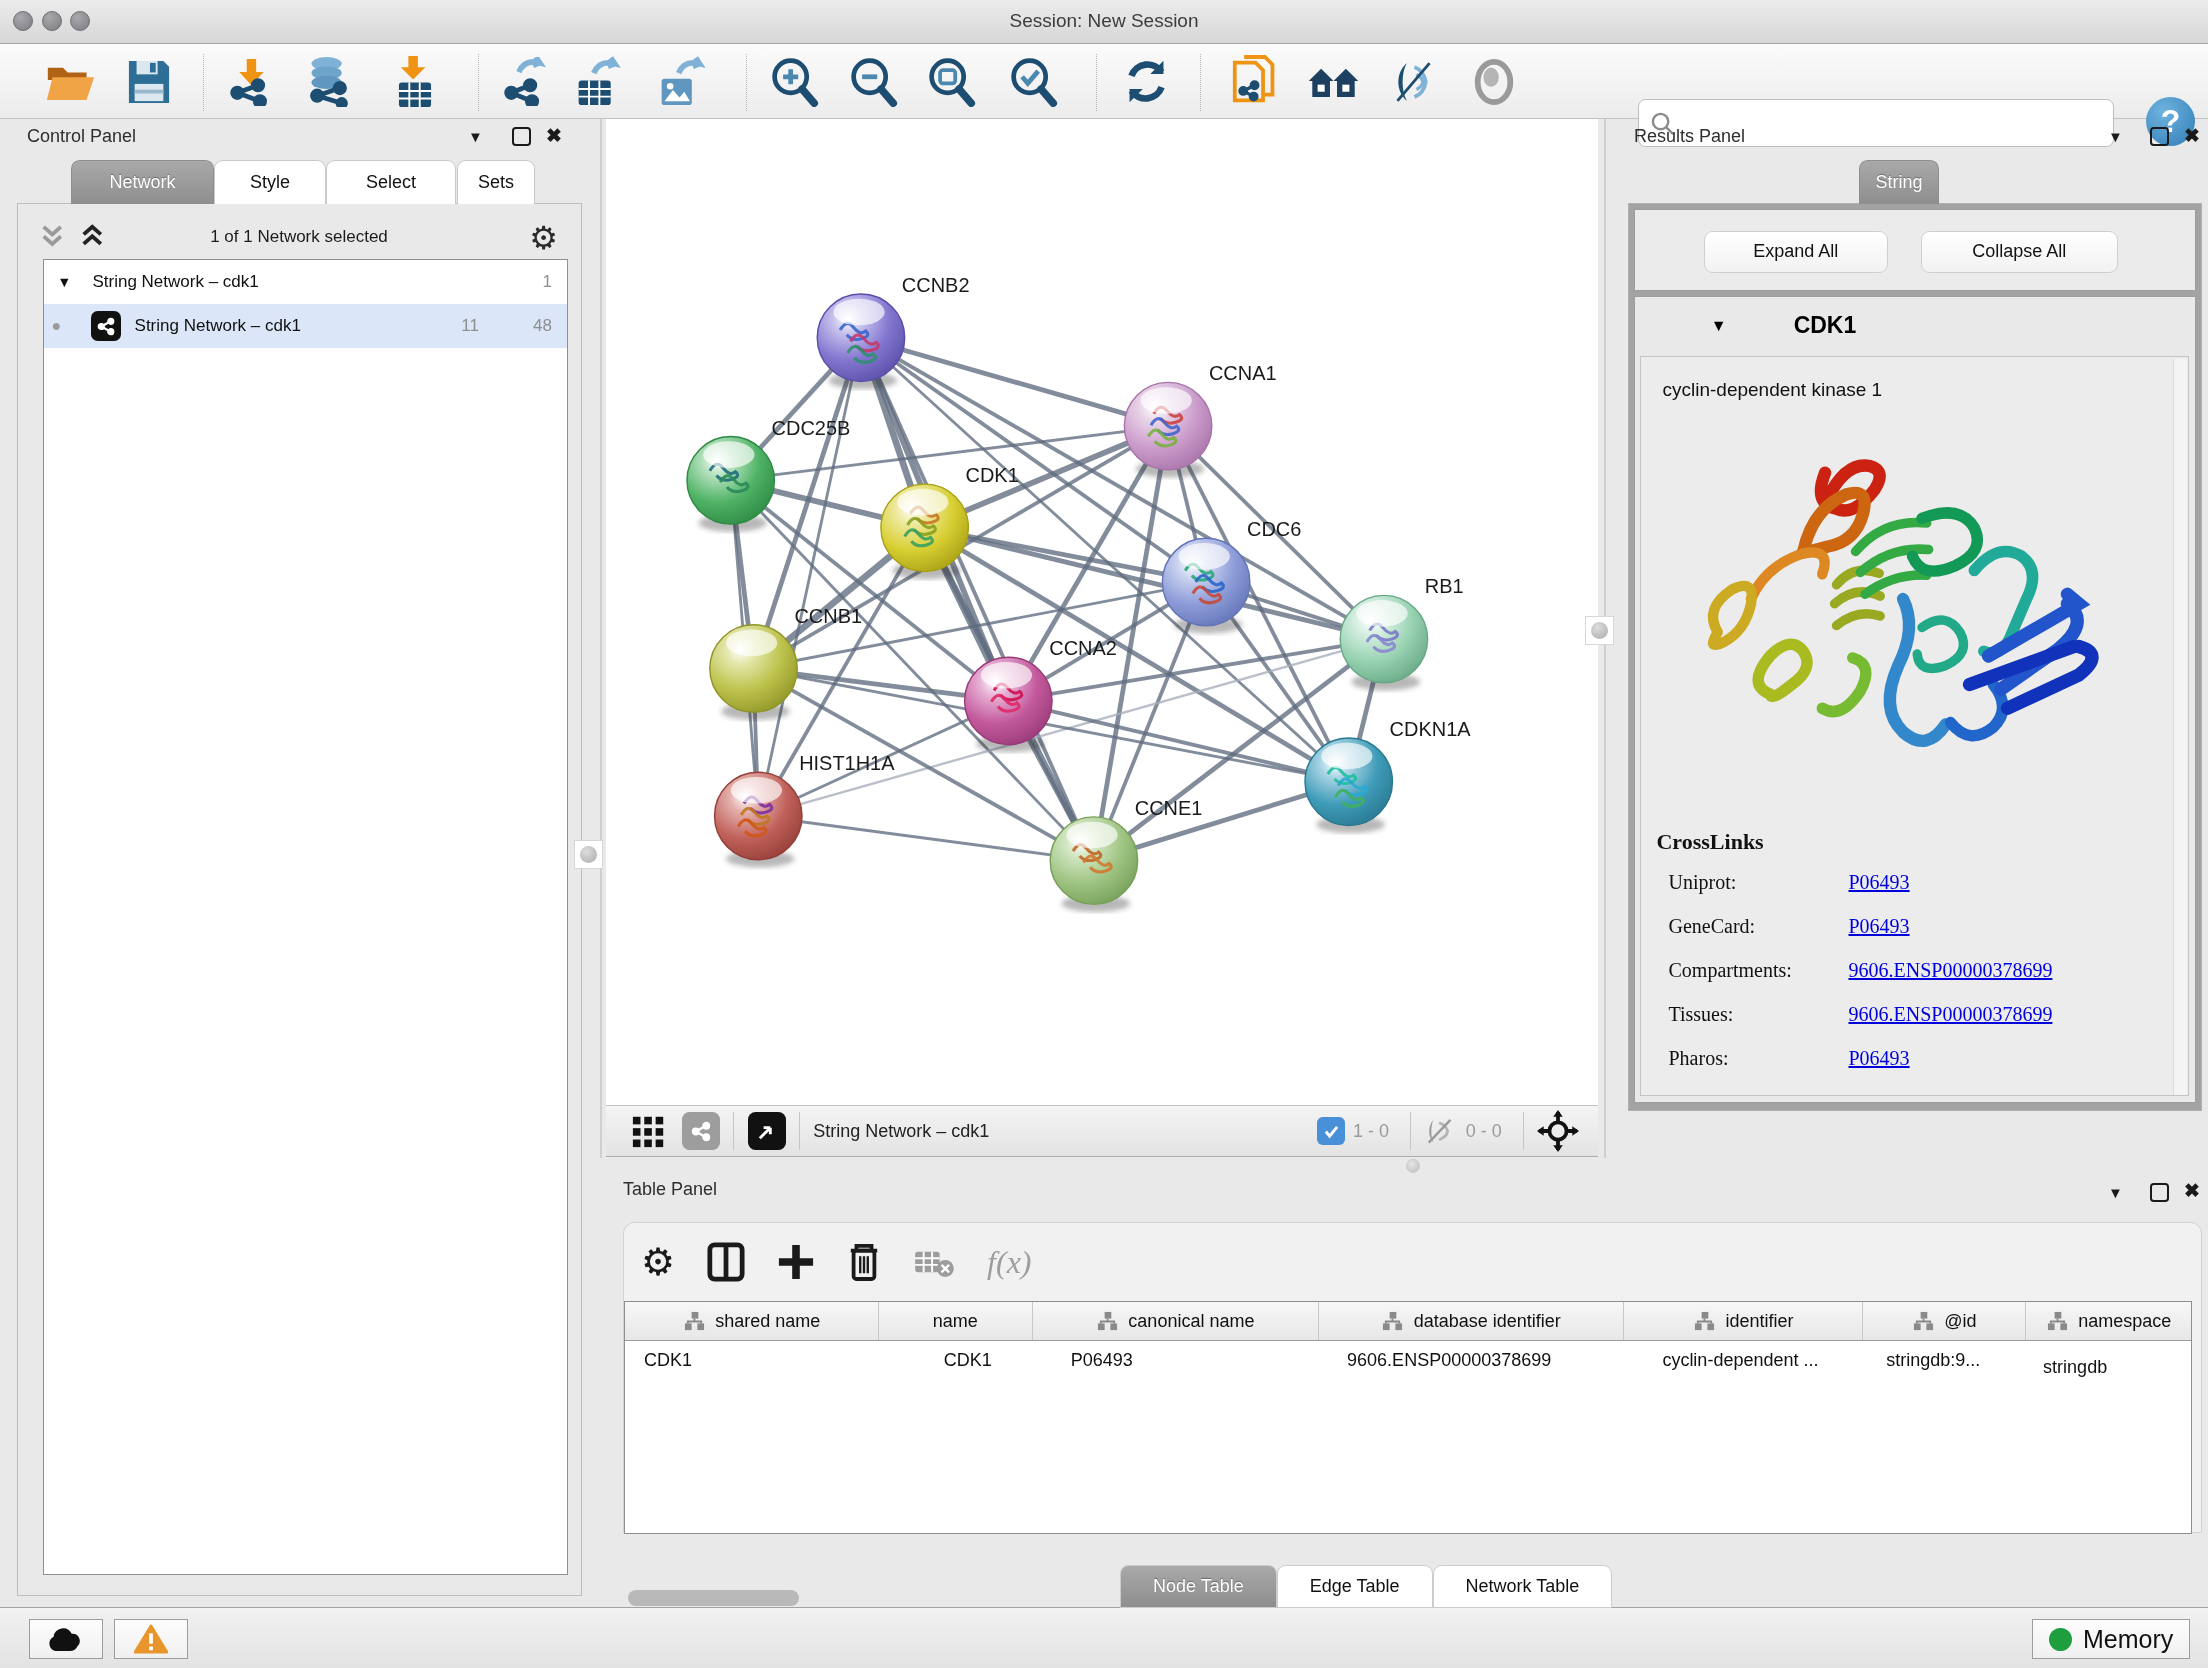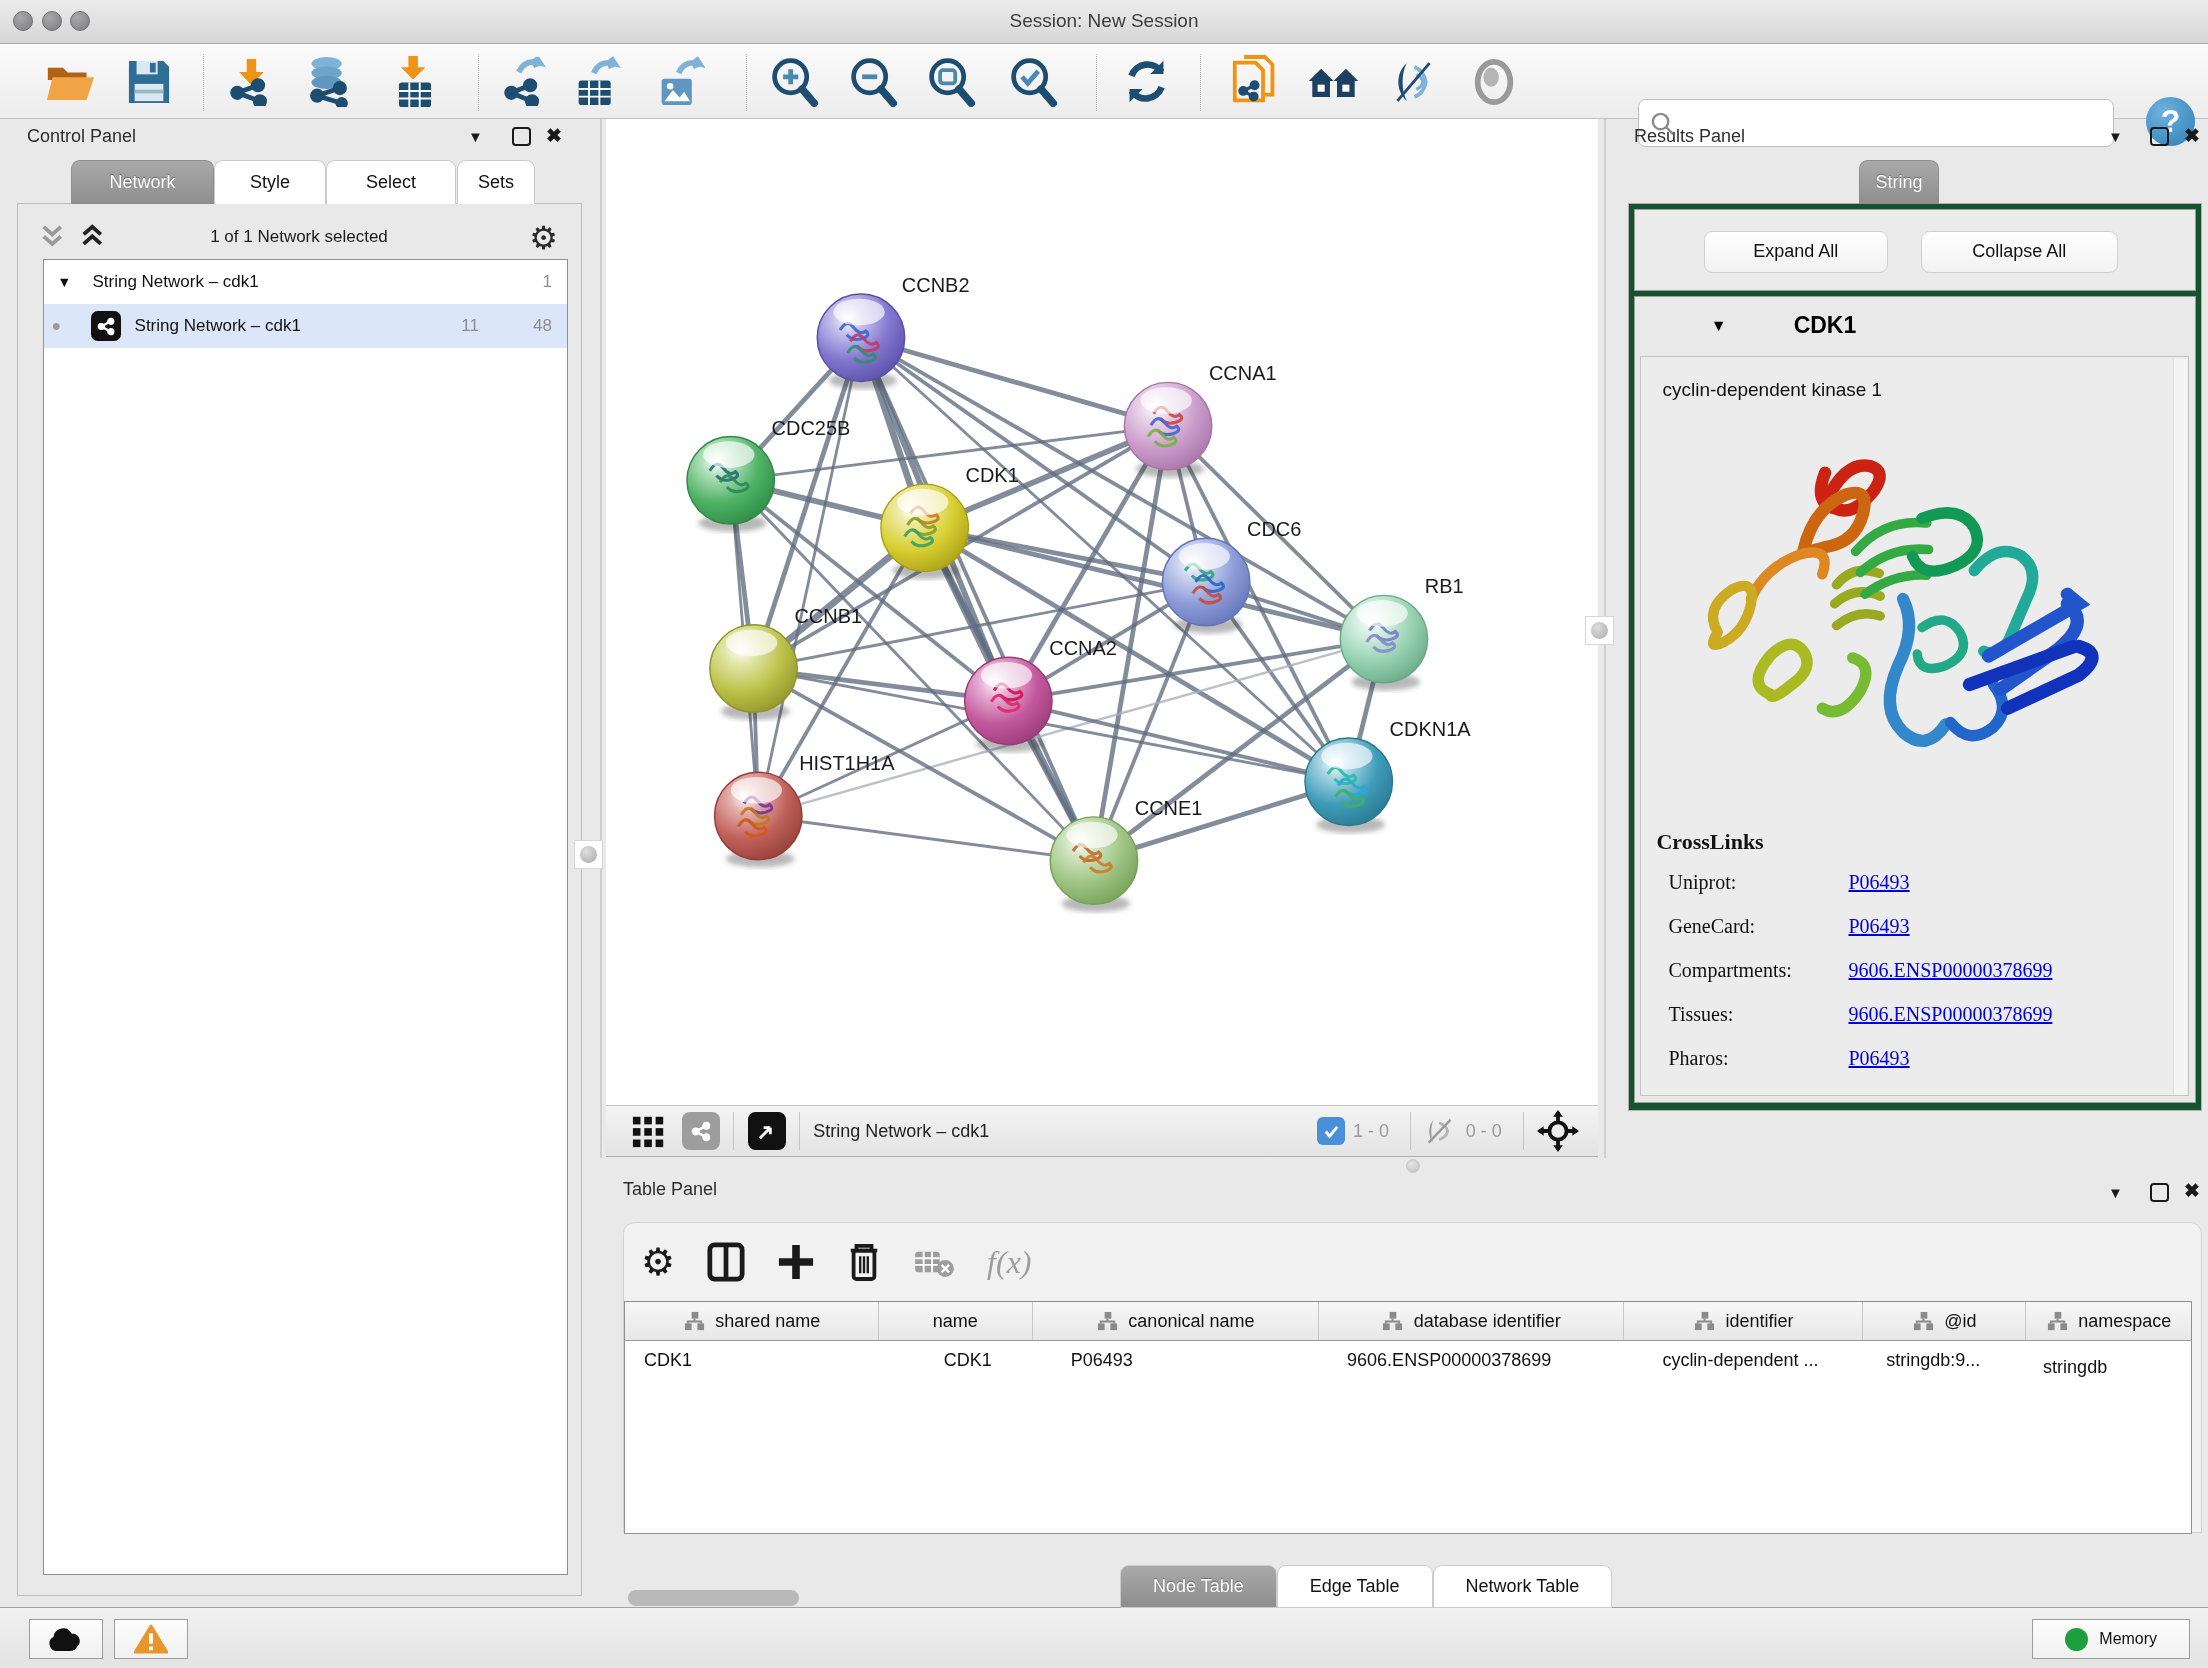--- a/index.html
+++ b/index.html
@@ -61,21 +61,21 @@
   .nt-count { font-size:18px; color:#9a9a9a; margin:0 7.6px; }
   .grab-dot { position:absolute; width:14.3px; height:14.3px; border-radius:50%;
     background:radial-gradient(circle at 38% 32%, #e6e6e6, #bdbdbd); border:1px solid #c9c9c9; }
   .divider-handle { position:absolute; width:28.5px; height:28.5px; background:#fff; border:1px solid #d7d7d7;
     display:flex; align-items:center; justify-content:center; }
   .divider-handle .dh { width:17px; height:17px; border-radius:50%;
     background:radial-gradient(circle at 38% 32%, #ddd, #aaa); }
 
   
   .rp-outer { position:absolute; left:1628px; top:203px; width:574px; height:908px;
-    border:1px solid #b1b1b1; background:#14532d; }
+    border:1px solid #b1b1b1; background:#a3a3a3; }
   .rp-expandbox { position:absolute; left:4.8px; top:4.8px; width:562px; height:82px;
     border:1px solid #9d9d9d; background:#ebebeb; }
   .rp-btn { position:absolute; top:21px; height:42px; background:linear-gradient(#ffffff,#f2f2f2);
     border:1px solid #cfcfcf; border-radius:8.6px; font-size:18px; color:#111;
     display:flex; align-items:center; justify-content:center; }
   .rp-gene { position:absolute; left:4.8px; top:92px; width:562px; height:807px; border:1px solid #9d9d9d; background:#e9e9e9; }
   .rp-gene-hd { position:absolute; left:0; top:0; width:100%; height:57px; display:flex; align-items:center; }
   .rp-gene-body { position:absolute; left:5.7px; top:59px; width:549px; height:740px;
     background:#ececec; border:1px solid #c4c4c4; }
   .serif { font-family:"Liberation Serif", serif; }
@@ -103,21 +103,21 @@
   .btab { height:43px; padding:0 32px; display:flex; align-items:center; font-size:18px;
     background:#fff; border:1px solid #ccc; border-radius:8.6px 8.6px 0 0; color:#111; }
   .btab.active { background:linear-gradient(#a9a9a9,#8e8e8e); color:#fff; text-shadow:0 -1px 1px rgba(0,0,0,.35); }
 
   
   .statusbar { position:absolute; left:0; top:1607px; width:2208px; height:61px;
     background:linear-gradient(#f1f1f1,#e3e3e3); border-top:1.9px solid #a2a2a2; }
   .sb-btn { position:absolute; top:11.4px; height:40px; background:linear-gradient(#fdfdfd,#f0f0f0);
     border:1.9px solid #9d9d9d; display:flex; align-items:center; justify-content:center; }
   .mem-dot { width:23px; height:23px; border-radius:50%; background:#1f9e3e; margin-right:11.4px; }
-  .mem-label { font-size:16px; color:#111; }
+  .mem-label { font-size:25px; color:#111; }
 </style>
 </head>
 <body>
 
 <div class="titlebar">
   <div class="traffic t1"></div>
   <div class="traffic t2"></div>
   <div class="traffic t3"></div>
   <div class="win-title">Session: New Session</div>
 </div>

